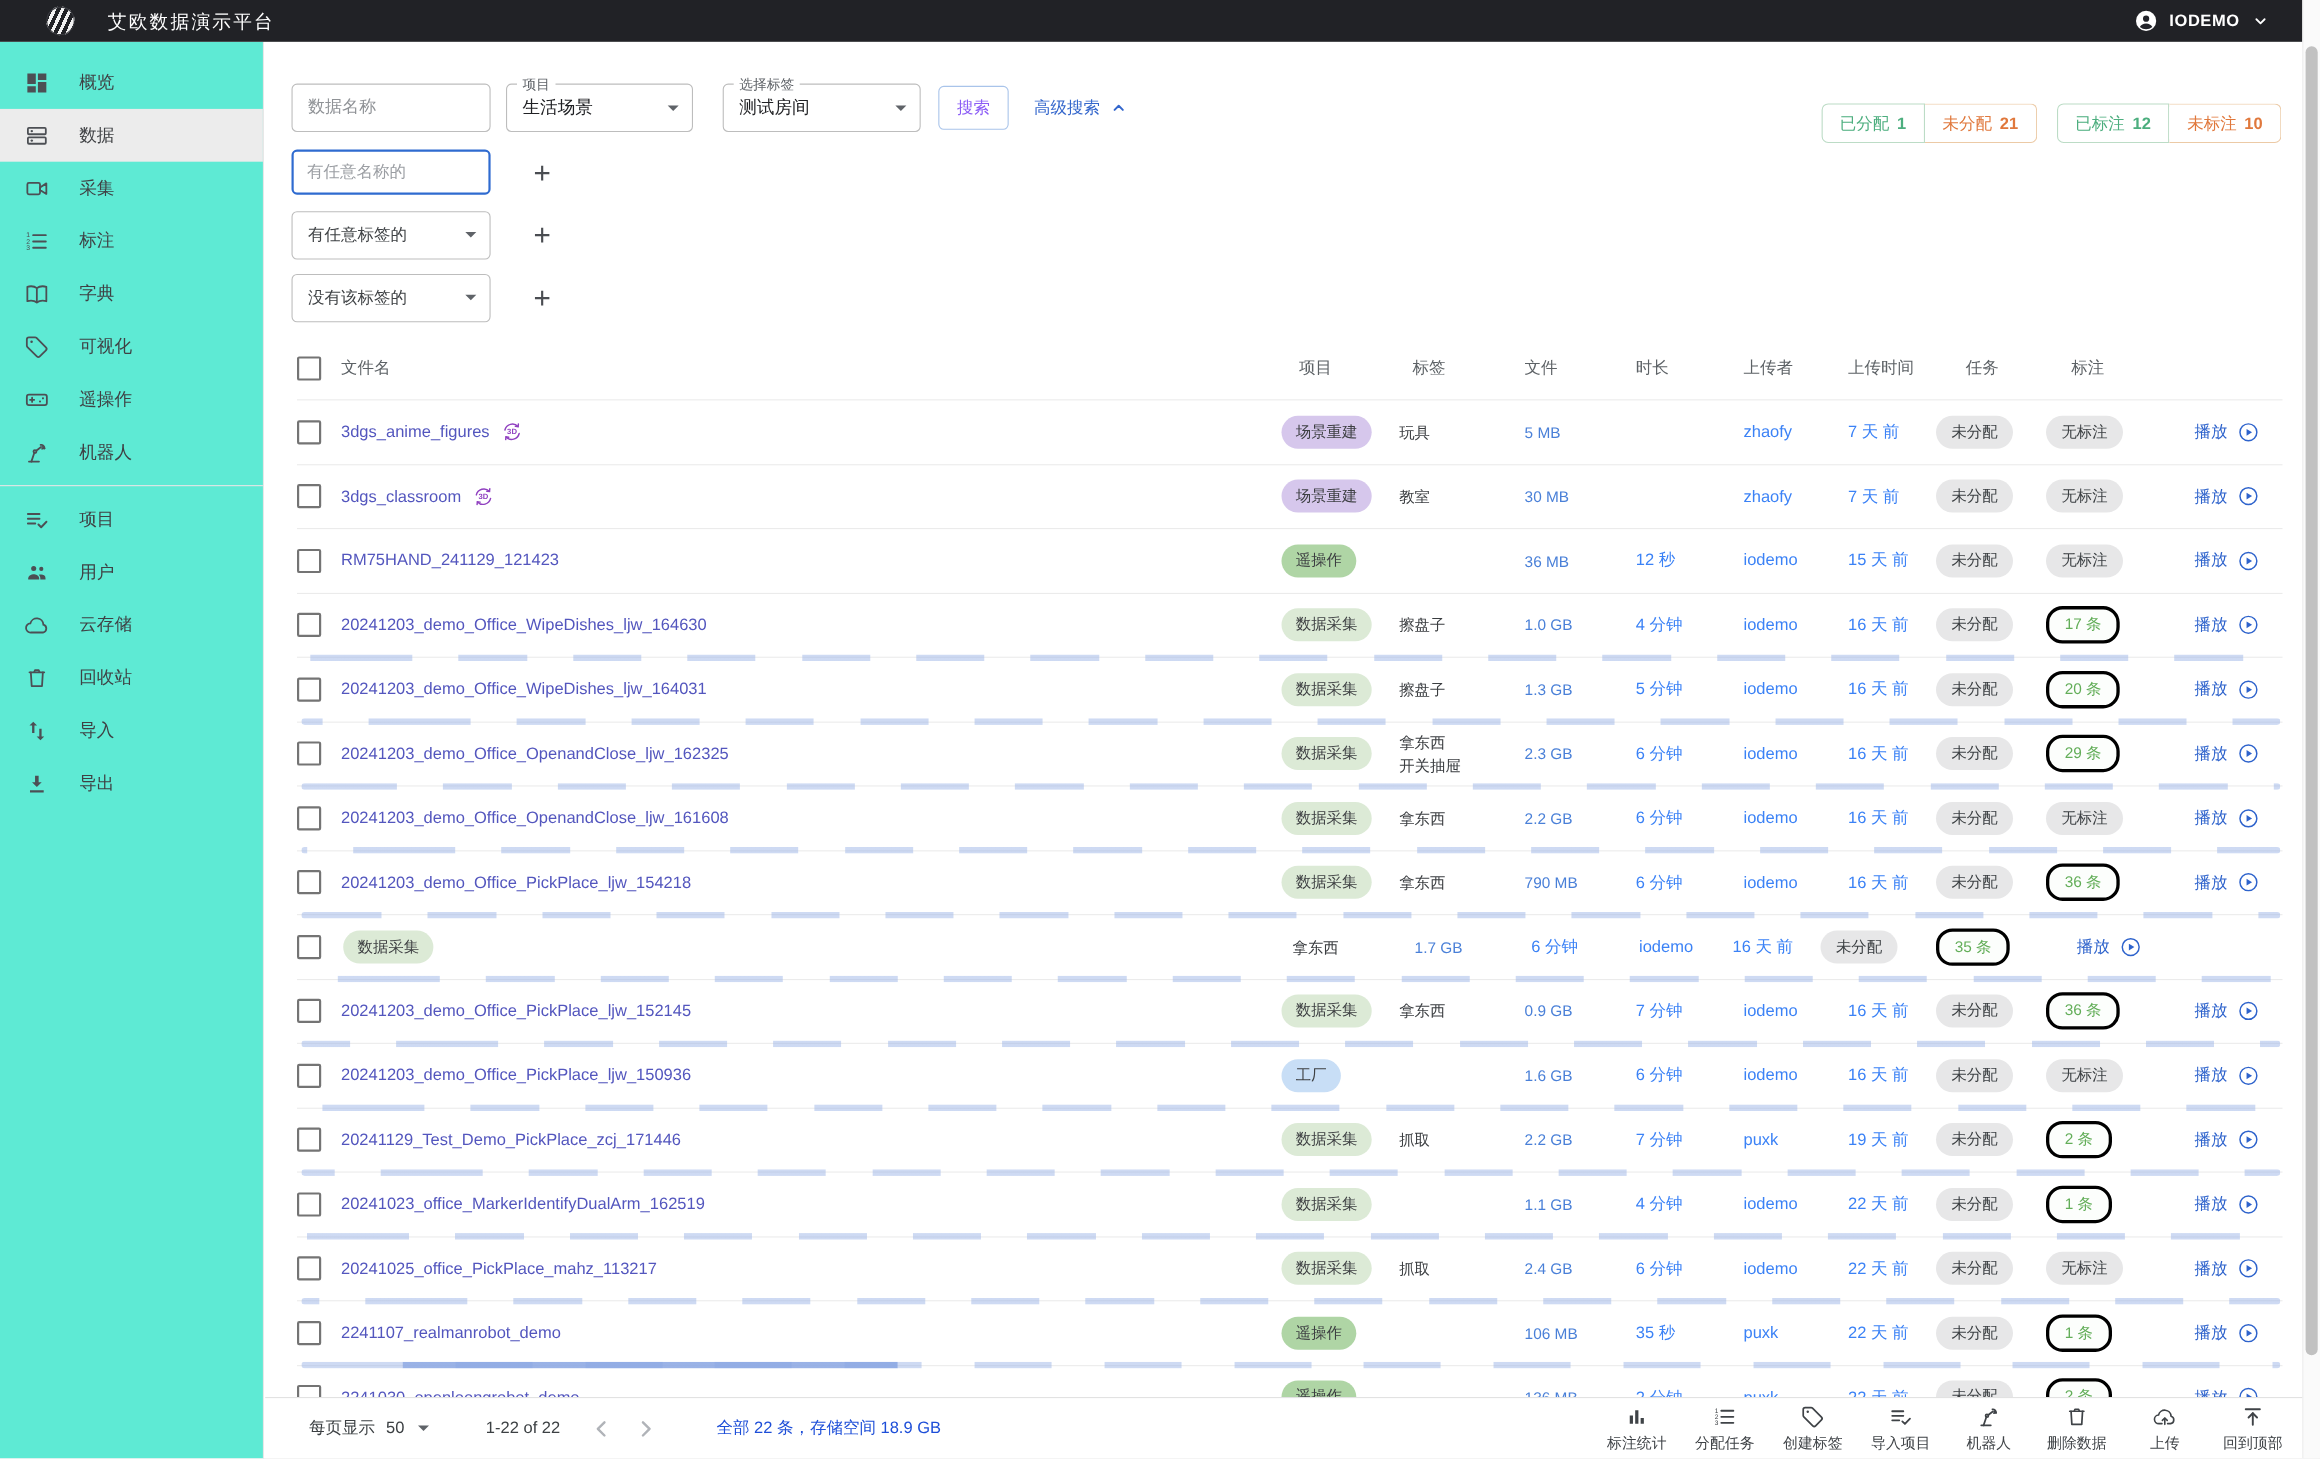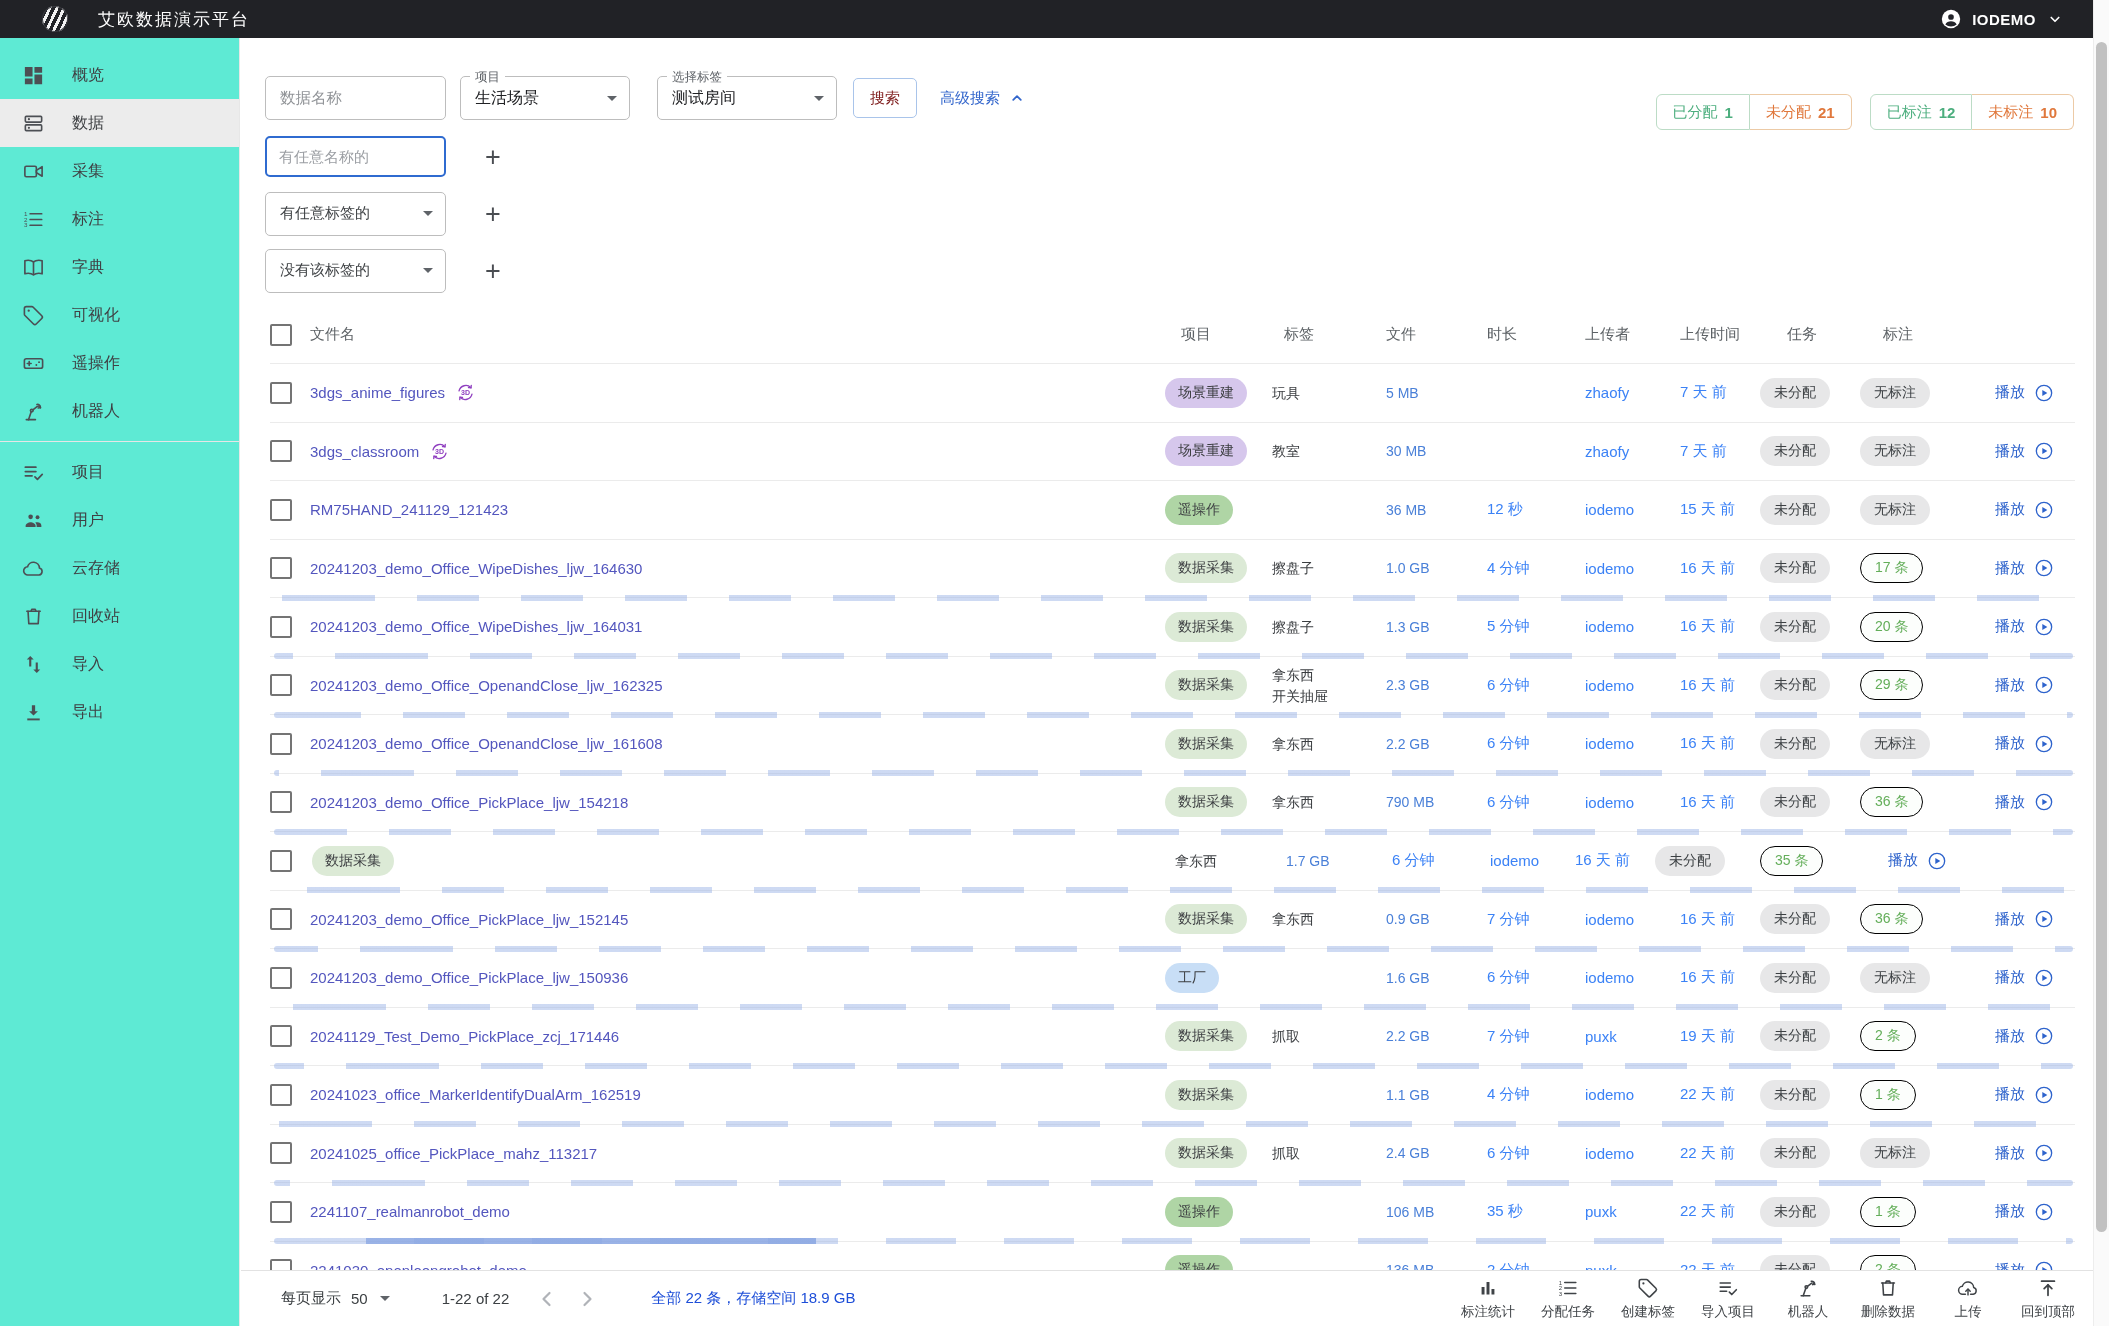--- a/index.html
+++ b/index.html
@@ -39,21 +39,21 @@
   .txt-input::placeholder{color:#8f9296;}
   .fl-field{box-sizing:border-box;position:relative;height:44px;border:1px solid #bdbdbd;border-radius:5px;
             display:flex;align-items:center;padding:0 12px 0 14px;background:#fff;cursor:pointer;}
   .fl-label{position:absolute;top:-8px;left:9px;background:#fff;padding:0 5px;font-size:12.5px;color:#5f6368;}
   .fl-value{font-size:16px;color:#202124;}
   .sel-caret{width:0;height:0;border-left:5px solid transparent;border-right:5px solid transparent;
              border-top:5.5px solid #5f6368;margin-left:auto;}
   .f-project{margin-left:14px;width:170px;}
   .f-tag{margin-left:27px;width:180px;}
   .search-btn{margin-left:16px;width:64px;height:40px;border:1px solid #a9c4ea;border-radius:5px;background:#fff;
-              color:#7f1d1d;font-size:15px;font-family:inherit;cursor:pointer;}
+              color:#8b5cf6;font-size:15px;font-family:inherit;cursor:pointer;}
   .adv-toggle{margin-left:23px;display:flex;align-items:center;gap:8px;color:#3366cc;font-size:15px;cursor:pointer;}
   .adv-toggle .ic{width:18px;height:18px;color:#3366cc;}
 
   
   .stats{position:absolute;top:56px;right:20px;display:flex;gap:18px;}
   .stat-group{display:flex;}
   .stat-seg{display:flex;align-items:center;gap:7px;height:34px;padding:0 16px;font-size:15px;
             background:#fff;cursor:pointer;}
   .stat-seg b{font-weight:700;}
   .stat-seg.tone-green{color:#4cae7e;border:1px solid #bcdcc6;border-radius:6px 0 0 6px;}
@@ -94,21 +94,21 @@
   .thead .c-ann{padding-left:23px;}
   .pill{display:inline-block;padding:6px 13px;border-radius:15px;font-size:14px;color:#3d3f42;white-space:nowrap;}
   .tone-purple{background:#d6c7ec;}
   .tone-green2{background:#afd5a5;}
   .tone-palegreen{background:#dcead6;}
   .tone-blue{background:#c8def6;}
   .tags-col{display:flex;flex-direction:column;gap:3px;font-size:14px;color:#3a3d40;line-height:1.3;}
   .size{font-size:14px;color:#4a80d8;cursor:pointer;}
   .plain{font-size:15px;color:#3b82f6;}
   .gpill{display:inline-block;background:#e7e7e8;color:#3c4043;padding:6px 14px;border-radius:16px;font-size:14px;white-space:nowrap;}
-  .cpill{display:inline-block;border:1px solid #000000;color:#63ae59;background:#fcfefc;
+  .cpill{display:inline-block;border:3px solid #000000;color:#63ae59;background:#fcfefc;
          padding:5px 14px;border-radius:15px;font-size:14px;white-space:nowrap;}
   .c-act{gap:9px;color:#2e63cc;font-size:15px;cursor:pointer;margin-left:28px;}
   .pic{width:20px;height:20px;color:#2e63cc;}
   
   .sh-dash::after,.sh-strong::after{content:"";position:absolute;left:4px;right:2px;bottom:-3.5px;height:6px;
       border-radius:3px;z-index:2;pointer-events:none;
       background-image:repeating-linear-gradient(90deg,rgba(157,181,231,.5) 0 62px,transparent 62px 104px);
       background-position-x:var(--shx,0px);}
   .sh-strong::after{background-image:
       linear-gradient(90deg,transparent 0 70px,rgba(136,165,226,.85) 70px 520px,transparent 520px 100%),

